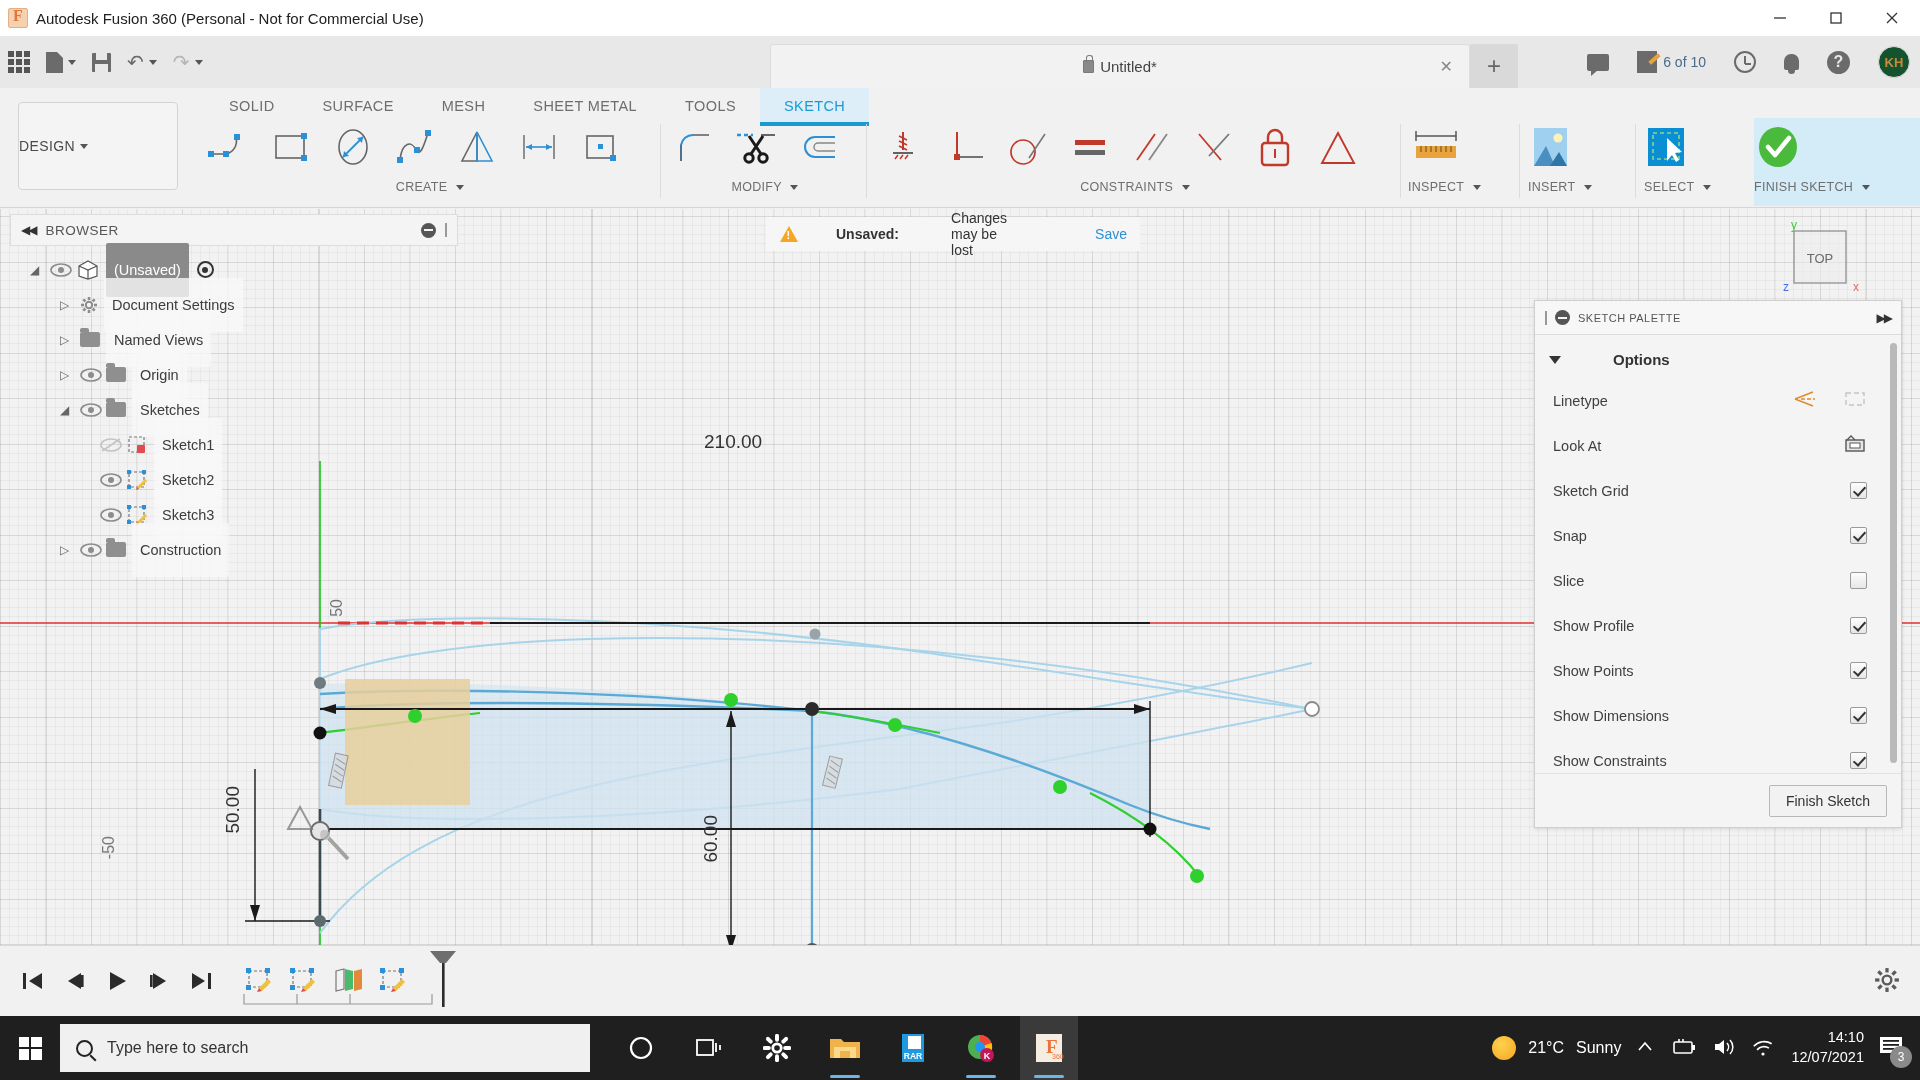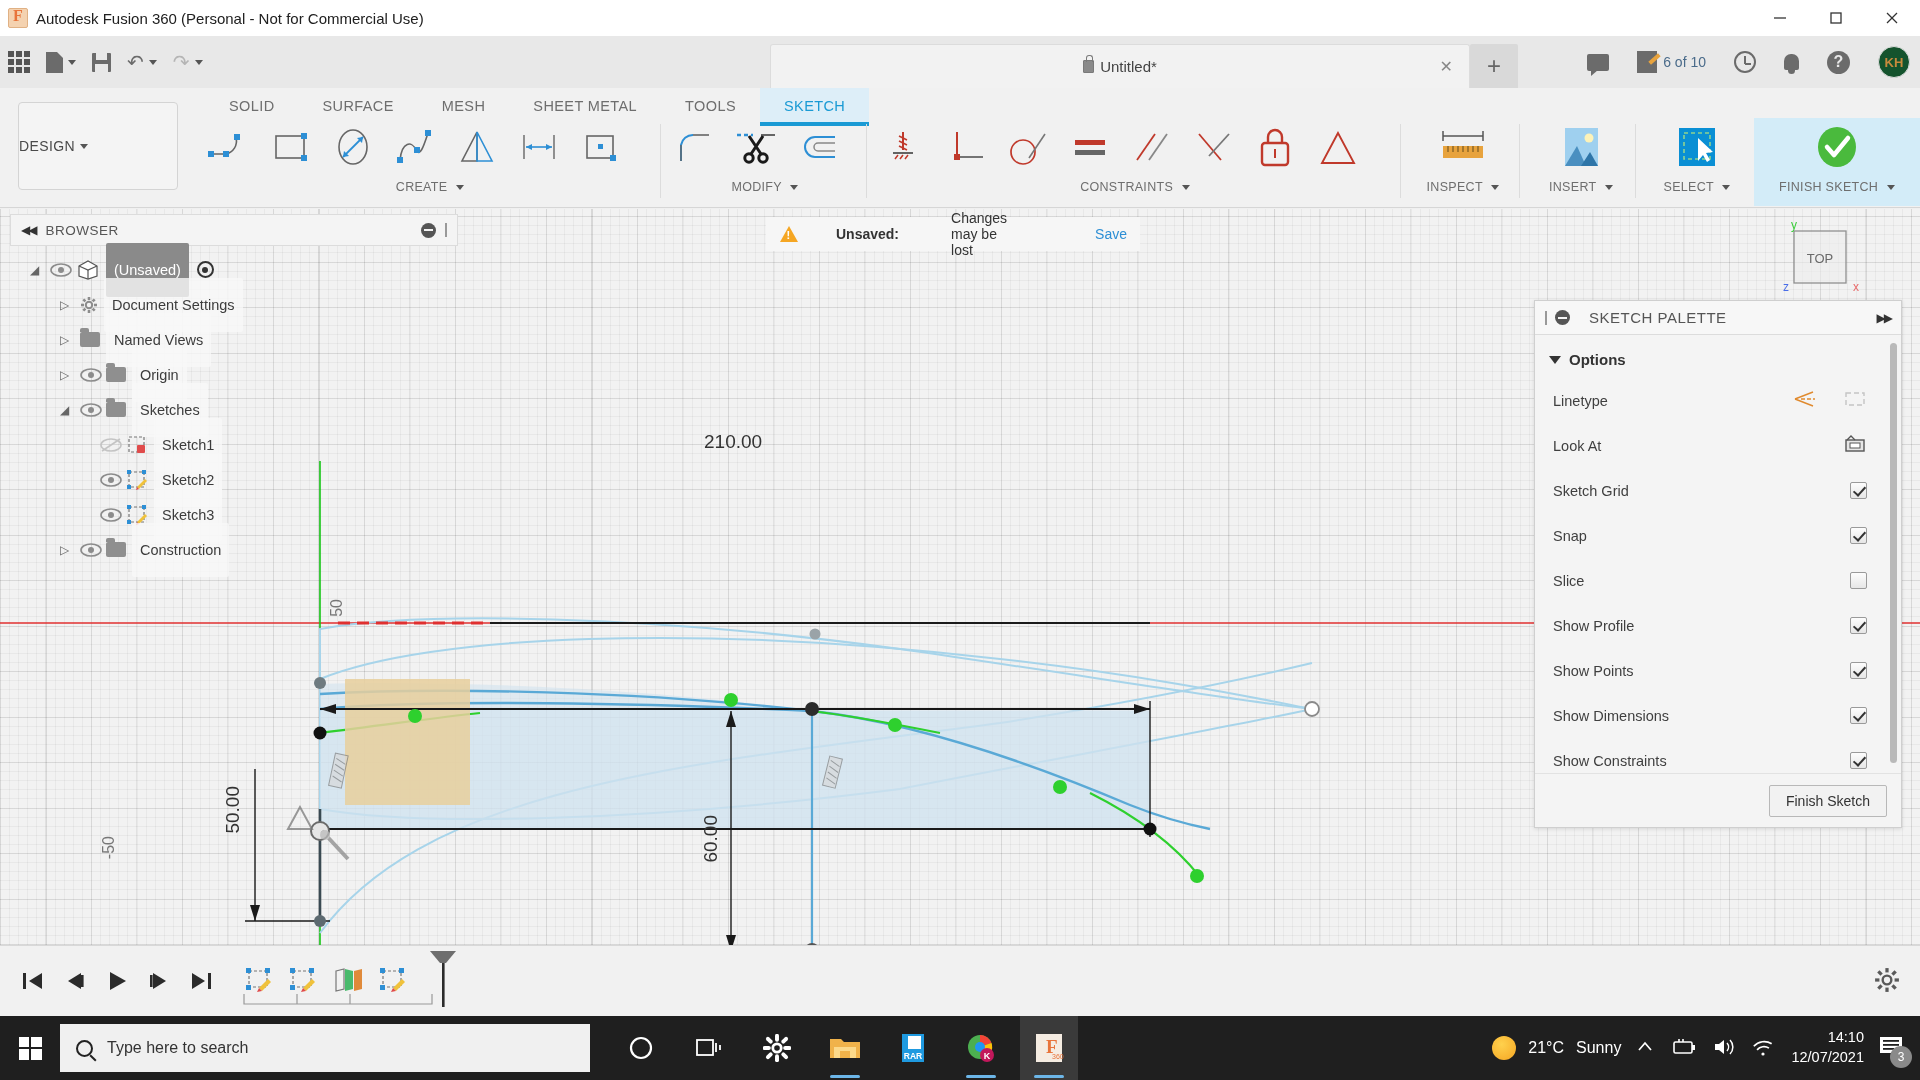--- a/index.html
+++ b/index.html
@@ -96,21 +96,21 @@
   .design-btn{
     position:absolute; left:18px; top:14px; width:160px; height:88px;
     border:1px solid #d4d4d4; border-radius:4px; background:#f4f4f4;
     display:flex; align-items:center; justify-content:flex-start; font-size:14px; color:#4a4a4a; letter-spacing:.4px;
   }
   .panel{ position:absolute; top:30px; height:88px; }
   .panel-row{ display:flex; align-items:center; height:58px; gap:4px; }
   .panel-label{ text-align:center; font-size:12.5px; color:#6e6e6e; letter-spacing:.3px; margin-top:4px;}
   .tool{ width:58px;height:54px; display:flex; align-items:center; justify-content:center;}
   .vsep{ position:absolute; top:36px; width:1px; height:74px; background:#dcdcdc;}
-  .big-tool{ width:100px; height:88px; display:flex;flex-direction:column;align-items:center;justify-content:flex-start;}
+  .big-tool{ width:100px; height:88px; display:flex;flex-direction:column;align-items:flex-start;justify-content:flex-start;}
   .big-tool .ic{ height:58px; display:flex;align-items:center;justify-content:center;}
   .finish-sketch{ background:#d3ecf8; }
 
   
   .canvas{
     position:absolute; left:0; top:209px; width:1920px; height:736px;
     background:
       repeating-linear-gradient(0deg, rgba(0,0,0,.045) 0 1px, transparent 1px 9.1px),
       repeating-linear-gradient(90deg, rgba(0,0,0,.045) 0 1px, transparent 1px 9.1px),
       repeating-linear-gradient(0deg, rgba(0,0,0,.07) 0 1px, transparent 1px 45.5px),
@@ -164,24 +164,24 @@
   .sketchsvg{ position:absolute; left:0; top:0; width:1920px; height:736px; }
 
   
   .palette{
     position:absolute; right:18px; top:91px; width:368px; height:528px;
     background:#f4f4f4; border:1px solid #cfcfcf; box-shadow:0 1px 4px rgba(0,0,0,.12);
     display:flex; flex-direction:column;
   }
   .pal-head{ height:34px; display:flex; align-items:center; padding:0 10px; border-bottom:1px solid #dcdcdc; background:#f7f7f7;}
   .pal-grip{ width:2px;height:14px;border-left:1px solid #999;border-right:1px solid #999;margin-right:8px;}
-  .pal-title{ font-size:15px; color:#555; letter-spacing:.5px; margin-left:19px;}
+  .pal-title{ font-size:11px; color:#555; letter-spacing:.5px; margin-left:8px;}
   .pal-exp{ margin-left:auto; color:#333; font-size:12px; letter-spacing:-2px;}
   .pal-body{ flex:1; overflow:hidden; position:relative; padding-top:10px;}
-  .pal-section{ display:flex; align-items:center; padding:6px 8px 10px 14px; font-size:15px; font-weight:bold; color:#333;}
+  .pal-section{ display:flex; align-items:center; padding:6px 8px 10px 14px; font-size:15px; font-weight:bold; color:#333;gap:44px;}
   .pal-section .tri{ width:0;height:0;border-left:6px solid transparent;border-right:6px solid transparent;border-top:8px solid #333;margin-right:8px;}
   .pal-row{ display:flex; align-items:center; height:45px; padding:0 34px 0 18px;}
   .pal-label{ font-size:14.5px; color:#3f3f3f; }
   .pal-ctrl{ margin-left:auto; display:flex; align-items:center; gap:26px;}
   .chk{ width:17px;height:17px;border:1px solid #9a9a9a;border-radius:2px;background:linear-gradient(#fdfdfd,#e6e6e6); position:relative;}
   .chk.on:after{ content:""; position:absolute; left:5px; top:1px; width:5px; height:10px; border:solid #333; border-width:0 2px 2px 0; transform:rotate(42deg);}
   .pal-scroll{ position:absolute; right:4px; top:8px; width:7px; height:420px; background:#b9b9b9; border-radius:4px;}
   .pal-foot{ height:54px; display:flex; align-items:center; justify-content:flex-end; padding-right:14px; border-top:1px solid #e2e2e2;}
   .finish-btn{ border:1px solid #b8b8b8; background:#f2f2f2; padding:7px 16px; font-size:14px; color:#333; border-radius:2px;}
 

